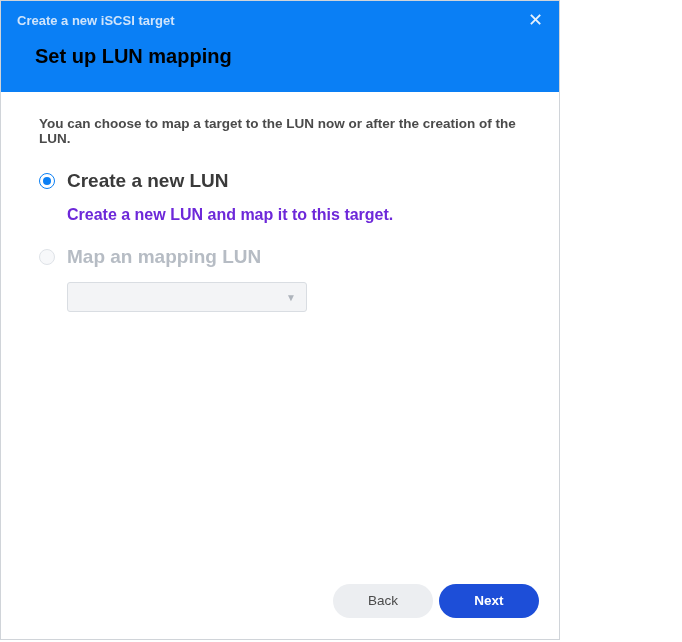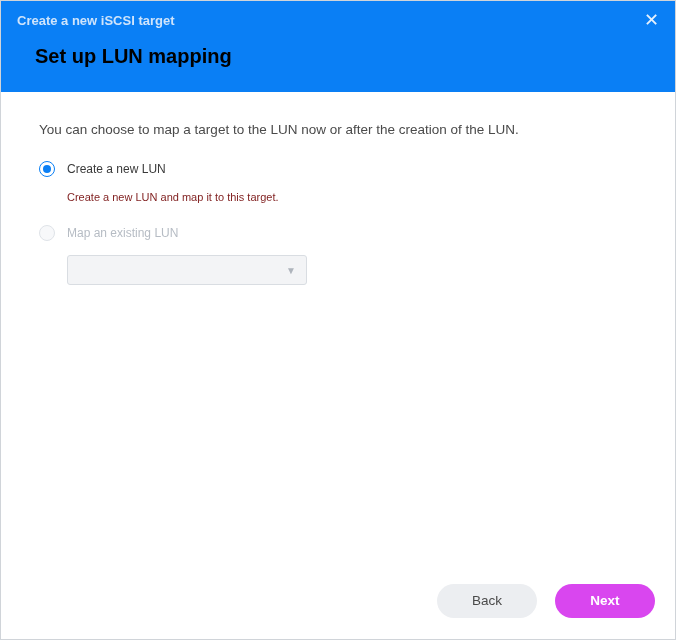--- a/index.html
+++ b/index.html
@@ -1,18 +1,18 @@
 <!DOCTYPE html>
 <html><head>
 <meta charset="utf-8">
 <style>
   * { box-sizing: border-box; margin: 0; padding: 0; }
   html, body { width: 682px; height: 642px; font-family: -apple-system, Segoe UI, Helvetica, Arial, sans-serif; background:#fff; }
   .dialog {
-    width: 676px;
+    width: 560px;
     height: 640px;
     border: 1px solid #d0d4d9;
     display: flex;
     flex-direction: column;
     background: #fff;
   }
   .header {
     background: #0a7ff5;
     color: #fff;
     padding: 0;
@@ -38,24 +38,25 @@
   .header-main {
     padding: 12px 34px 24px 34px;
   }
   .header-main-title {
     font-size: 20px;
     font-weight: 700;
     color: #000000;
   }
   .body {
     flex: 1;
-    padding: 30px 38px 10px 38px;
+    padding: 24px 38px 10px 38px;
     font-size: 13.5px;
     color: #4a4a4a;
     overflow: auto;
+    font-weight: bold;
   }
   .intro {
     margin-bottom: 24px;
   }
   .option {
     margin-bottom: 22px;
   }
   .option-row {
     display: flex;
     align-items: center;
@@ -80,31 +81,31 @@
     top: 2.5px; left: 2.5px;
     width: 8px; height: 8px;
     border-radius: 50%;
     background: #0a7ff5;
   }
   .radio.disabled {
     border-color: #dfe3e8;
     background: #f7f8fa;
   }
   .option-label {
-    font-size: 12px;
+    font-size: 19px;
     color: #3a3a3a;
   }
   .option-label.disabled {
     color: #b6bcc4;
   }
   .option-desc {
     margin-left: 28px;
     margin-top: 14px;
-    font-size: 11px;
-    color: #7f1d1d;
+    font-size: 16px;
+    color: #6d28d9;
   }
   .dropdown {
     margin-left: 28px;
     margin-top: 14px;
     width: 240px;
     height: 30px;
     border: 1px solid #d9dde2;
     background: #f3f4f6;
     border-radius: 3px;
     display: flex;
@@ -118,40 +119,40 @@
   .dropdown .caret {
     font-size: 10px;
     color: #aeb4bc;
   }
   .footer {
     height: 64px;
     border-top: 1px solid transparent;
     display: flex;
     align-items: center;
     justify-content: flex-end;
-    gap: 18px;
+    gap: 6px;
     padding: 0 20px 14px 20px;
   }
   .btn {
     min-width: 100px;
     height: 34px;
     border-radius: 17px;
     font-size: 13.5px;
     display: inline-flex;
     align-items: center;
     justify-content: center;
     cursor: pointer;
     border: none;
   }
   .btn-secondary {
     background: #eceef1;
     color: #4a4a4a;
   }
   .btn-primary {
-    background: #d946ef;
+    background: #1d4ed8;
     color: #fff;
     font-weight: 600;
   }
 </style>
 </head>
 <body>
 
 <div class="dialog">
 
   <div class="header">
@@ -171,21 +172,21 @@
       <div class="option-row">
         <span class="radio selected"></span>
         <span class="option-label">Create a new LUN</span>
       </div>
       <div class="option-desc">Create a new LUN and map it to this target.</div>
     </div>
 
     <div class="option">
       <div class="option-row">
         <span class="radio disabled"></span>
-        <span class="option-label disabled">Map an existing LUN</span>
+        <span class="option-label disabled">Map an mapping LUN</span>
       </div>
       <div class="dropdown">
         <span></span>
         <span class="caret">▼</span>
       </div>
     </div>
 
 
   </div>
 

